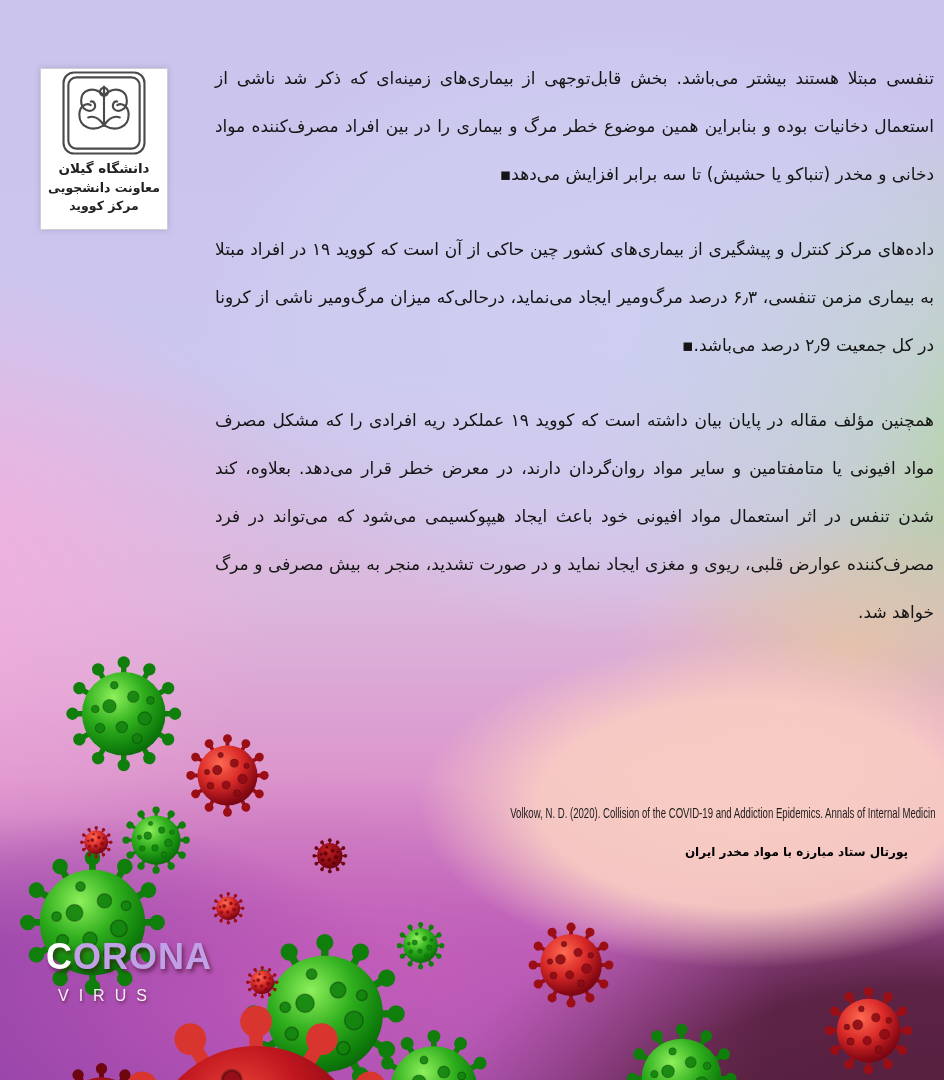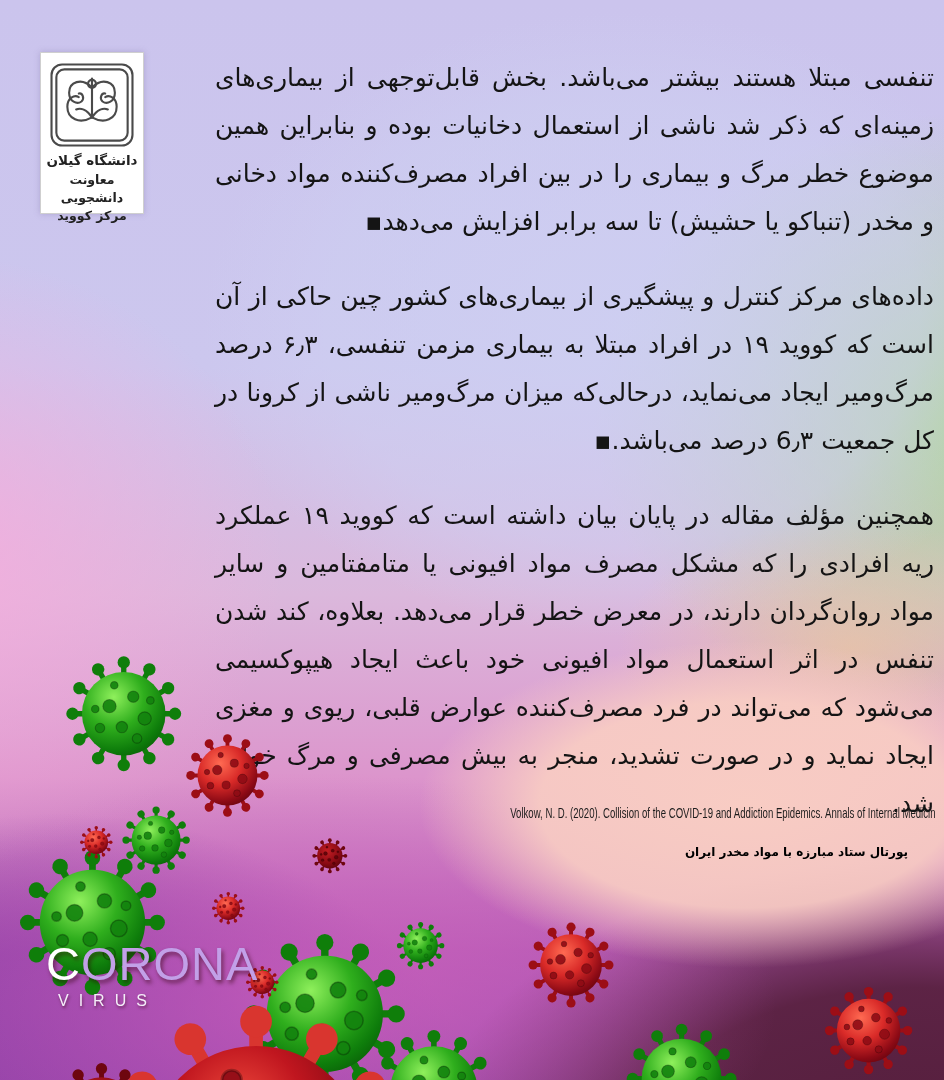--- a/index.html
+++ b/index.html
@@ -11,55 +11,55 @@
       radial-gradient(ellipse 310px 170px at 90% 60%, rgba(240,201,152,.6) 0%, rgba(240,201,152,0) 75%),
       radial-gradient(ellipse 540px 400px at 66% 30%, rgba(206,208,242,.8) 0%, rgba(206,208,242,.5) 55%, rgba(206,208,242,0) 78%),
       radial-gradient(ellipse 540px 430px at 104% 39%, rgba(172,216,142,.9) 0%, rgba(172,216,142,0) 72%),
       radial-gradient(ellipse 500px 430px at -8% 52%, rgba(247,172,221,.85) 0%, rgba(247,172,221,0) 72%),
       radial-gradient(ellipse 620px 310px at 33% 93%, rgba(206,96,190,.75) 0%, rgba(206,96,190,0) 75%),
       radial-gradient(ellipse 580px 430px at 6% 104%, #8d3fa6 0%, rgba(141,63,166,.85) 40%, rgba(141,63,166,0) 72%),
       radial-gradient(ellipse 660px 400px at 97% 107%, #561f3c 0%, rgba(86,31,60,.92) 42%, rgba(86,31,60,0) 74%),
       linear-gradient(180deg,#cbc4ed 0%,#ccc7ee 34%,#dbb8dc 55%,#dc95cc 72%,#b45cb4 88%,#9a4aaa 100%);
   }
   .logo-box{
-    position:absolute;left:40px;top:52px;width:104px;height:162px;
+    position:absolute;left:40px;top:68px;width:128px;height:162px;
     background:#ffffff;border:1px solid #cfcfcf;box-shadow:0 0 6px rgba(120,110,160,.35);
-    display:flex;flex-direction:column;align-items:center;padding-top:8px;box-sizing:border-box;
+    display:flex;flex-direction:column;align-items:center;padding-top:0;box-sizing:border-box;
   }
   .logo-emblem{width:88px;height:88px;flex:none;}
   .logo-text{direction:rtl;text-align:center;color:#222;line-height:1.45;margin-top:2px;}
   .logo-text .org{font-size:13.5px;font-weight:bold;}
   .logo-text .sub{font-size:12.5px;font-weight:bold;}
   .main-text{
     position:absolute;right:10px;left:215px;top:54px;
     direction:rtl;text-align:justify;color:#141414;
-    font-size:25px;line-height:48px;
+    font-size:17px;line-height:48px;
   }
   .main-text p{margin:0 0 27px 0;}
   .footer-citation{
     position:absolute;right:8px;top:804px;
     font-family:"Liberation Sans",sans-serif;font-size:15px;color:#1d1d1d;
     transform:scaleX(.64);transform-origin:100% 50%;white-space:nowrap;
   }
   .footer-source{
     position:absolute;right:36px;top:845px;
     direction:rtl;font-size:12px;font-weight:bold;color:#000;white-space:nowrap;
   }
   .virus{position:absolute;overflow:visible;}
   .corona-wordmark{
     position:absolute;left:46px;top:936px;z-index:30;width:150px;
     font-family:"Liberation Sans",sans-serif;user-select:none;
   }
   .corona-line{
-    font-size:47px;font-weight:normal;letter-spacing:1px;color:#c2a0e8;
+    font-size:36px;font-weight:bold;letter-spacing:1px;color:#c2a0e8;
     text-shadow:2px 3px 4px rgba(50,0,8,.55);
   }
   .corona-line .c-first{color:#ffffff;}
   .virus-sub{
-    margin-top:1px;padding-left:12px;font-size:16px;color:#f4eef9;
+    margin-top:9px;padding-left:12px;font-size:16px;color:#f4eef9;
     letter-spacing:10px;text-shadow:1px 2px 3px rgba(50,0,8,.5);
   }
   .defs-holder{position:absolute;width:0;height:0;overflow:hidden;}
 </style>
 </head>
 <body>
 
 <div class="page">
 
   <svg class="defs-holder" aria-hidden="true">
@@ -191,21 +191,21 @@
     </svg>
     <div class="logo-text">
       <div class="org">دانشگاه گیلان</div>
       <div class="sub">معاونت دانشجویی</div>
       <div class="sub">مرکز کووید</div>
     </div>
   </div>
 
   <div class="main-text">
     <p>تنفسی مبتلا هستند بیشتر می‌باشد. بخش قابل‌توجهی از بیماری‌های زمینه‌ای که ذکر شد ناشی از استعمال دخانیات بوده و بنابراین همین موضوع خطر مرگ و بیماری را در بین افراد مصرف‌کننده مواد دخانی و مخدر (تنباکو یا حشیش) تا سه برابر افزایش می‌دهد▪</p>
-    <p>داده‌های مرکز کنترل و پیشگیری از بیماری‌های کشور چین حاکی از آن است که کووید ۱۹ در افراد مبتلا به بیماری مزمن تنفسی، ۶٫۳ درصد مرگ‌ومیر ایجاد می‌نماید، درحالی‌که میزان مرگ‌ومیر ناشی از کرونا در کل جمعیت 6٫۳ درصد می‌باشد.▪</p>
+    <p>داده‌های مرکز کنترل و پیشگیری از بیماری‌های کشور چین حاکی از آن است که کووید ۱۹ در افراد مبتلا به بیماری مزمن تنفسی، ۶٫۳ درصد مرگ‌ومیر ایجاد می‌نماید، درحالی‌که میزان مرگ‌ومیر ناشی از کرونا در کل جمعیت ۲٫9 درصد می‌باشد.▪</p>
     <p>همچنین مؤلف مقاله در پایان بیان داشته است که کووید ۱۹ عملکرد ریه افرادی را که مشکل مصرف مواد افیونی یا متامفتامین و سایر مواد روان‌گردان دارند، در معرض خطر قرار می‌دهد. بعلاوه، کند شدن تنفس در اثر استعمال مواد افیونی خود باعث ایجاد هیپوکسیمی می‌شود که می‌تواند در فرد مصرف‌کننده عوارض قلبی، ریوی و مغزی ایجاد نماید و در صورت تشدید، منجر به بیش مصرفی و مرگ خواهد شد.</p>
   </div>
 
   <div class="footer-citation">Volkow, N. D. (2020). Collision of the COVID-19 and Addiction Epidemics. Annals of Internal Medicin</div>
   <div class="footer-source">پورتال ستاد مبارزه با مواد مخدر ایران</div>
 
   <div id="virus-layer">
       <svg viewBox="-62 -62 124 124" class="virus" style="left: 6.12px; top: 596.12px; height: 117.76px; width: 117.76px;">
         <use href="#virus-green"></use>
       </svg>

